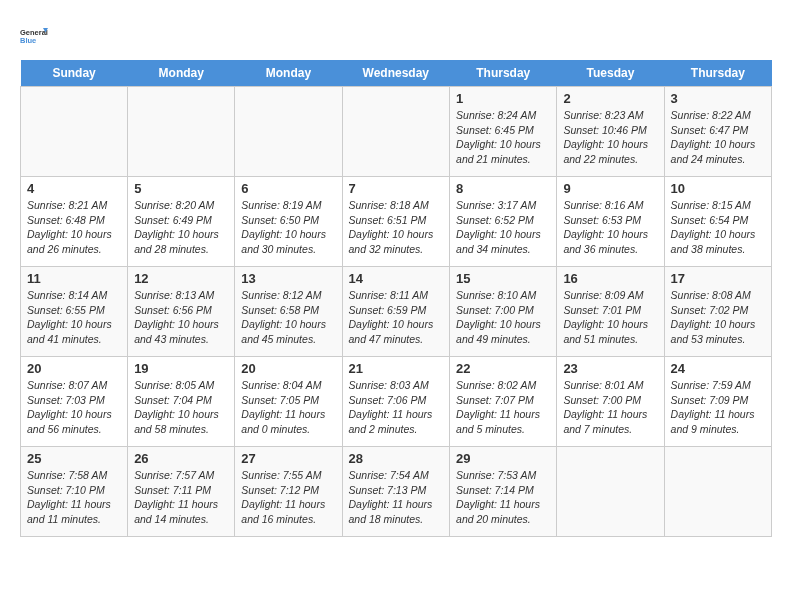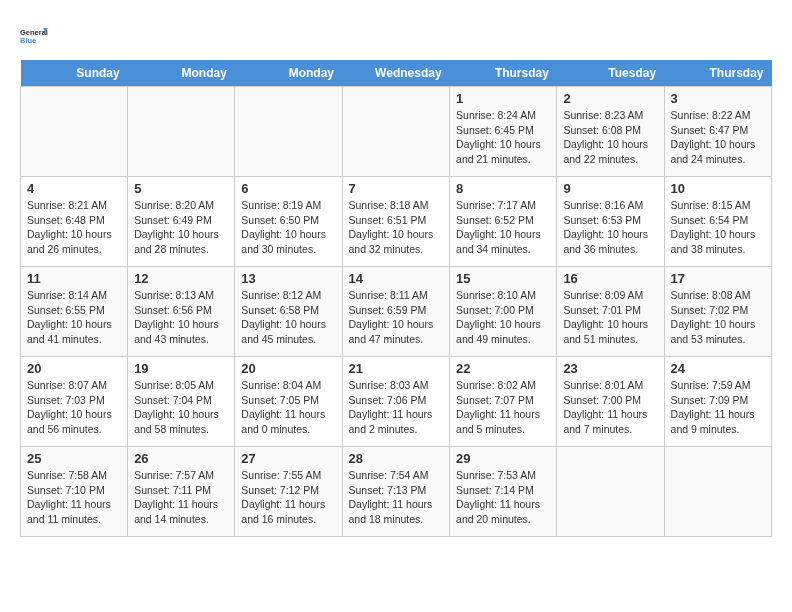--- a/index.html
+++ b/index.html
@@ -38,21 +38,21 @@
       color: #333;
     }
     table {
       width: 100%;
       border-collapse: collapse;
       font-size: 11px;
     }
     .day-header {
       background-color: #4a90d9;
       color: white;
-      text-align: right;
+      text-align: center;
       padding: 6px 8px;
       font-weight: bold;
       font-size: 12px;
     }
     td {
       border: 1px solid #ccc;
       vertical-align: top;
       padding: 4px 6px;
       width: 108px;
       min-height: 80px;
@@ -62,20 +62,21 @@
       font-weight: bold;
       font-size: 13px;
       color: #333;
       display: block;
       margin-bottom: 2px;
     }
     .day-info {
       color: #333;
       font-size: 10.5px;
       line-height: 1.4;
+      font-style: italic;
     }
     tr:nth-child(odd) td {
       background-color: #f9f9f9;
     }
     tr:nth-child(even) td {
       background-color: #fff;
     }
     .empty-cell {
       background-color: #f9f9f9;
     }
@@ -118,21 +119,21 @@
         <td>
           <span class="day-number">1</span>
           <div class="day-info">Sunrise: 8:24 AM
 Sunset: 6:45 PM
 Daylight: 10 hours
 and 21 minutes.</div>
         </td>
         <td>
           <span class="day-number">2</span>
           <div class="day-info">Sunrise: 8:23 AM
-Sunset: 6:08 PM
+Sunset: 10:46 PM
 Daylight: 10 hours
 and 22 minutes.</div>
         </td>
         <td>
           <span class="day-number">3</span>
           <div class="day-info">Sunrise: 8:22 AM
 Sunset: 6:47 PM
 Daylight: 10 hours
 and 24 minutes.</div>
         </td>
@@ -161,21 +162,21 @@
         </td>
         <td>
           <span class="day-number">7</span>
           <div class="day-info">Sunrise: 8:18 AM
 Sunset: 6:51 PM
 Daylight: 10 hours
 and 32 minutes.</div>
         </td>
         <td>
           <span class="day-number">8</span>
-          <div class="day-info">Sunrise: 7:17 AM
+          <div class="day-info">Sunrise: 3:17 AM
 Sunset: 6:52 PM
 Daylight: 10 hours
 and 34 minutes.</div>
         </td>
         <td>
           <span class="day-number">9</span>
           <div class="day-info">Sunrise: 8:16 AM
 Sunset: 6:53 PM
 Daylight: 10 hours
 and 36 minutes.</div>

